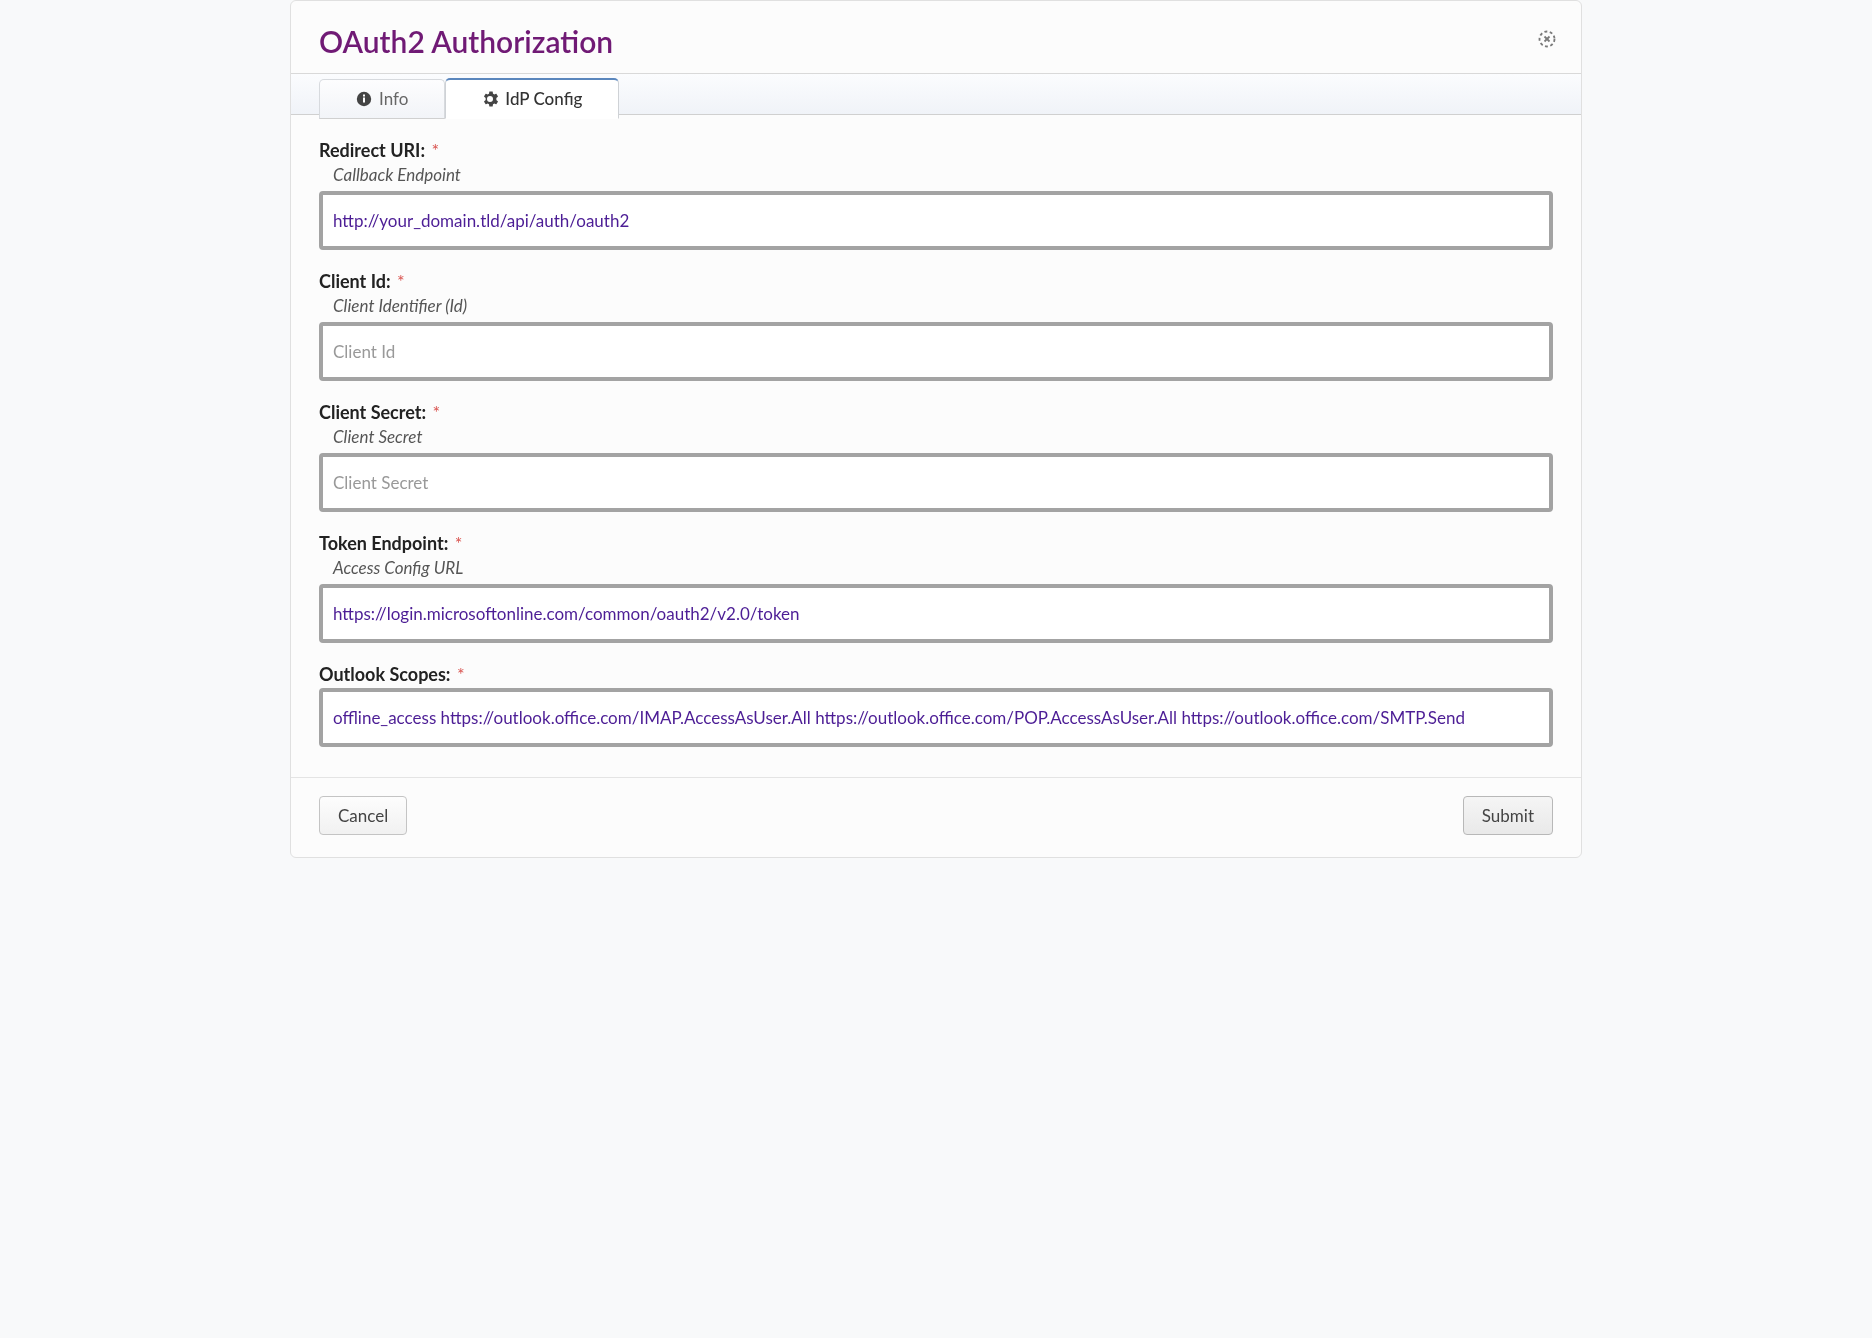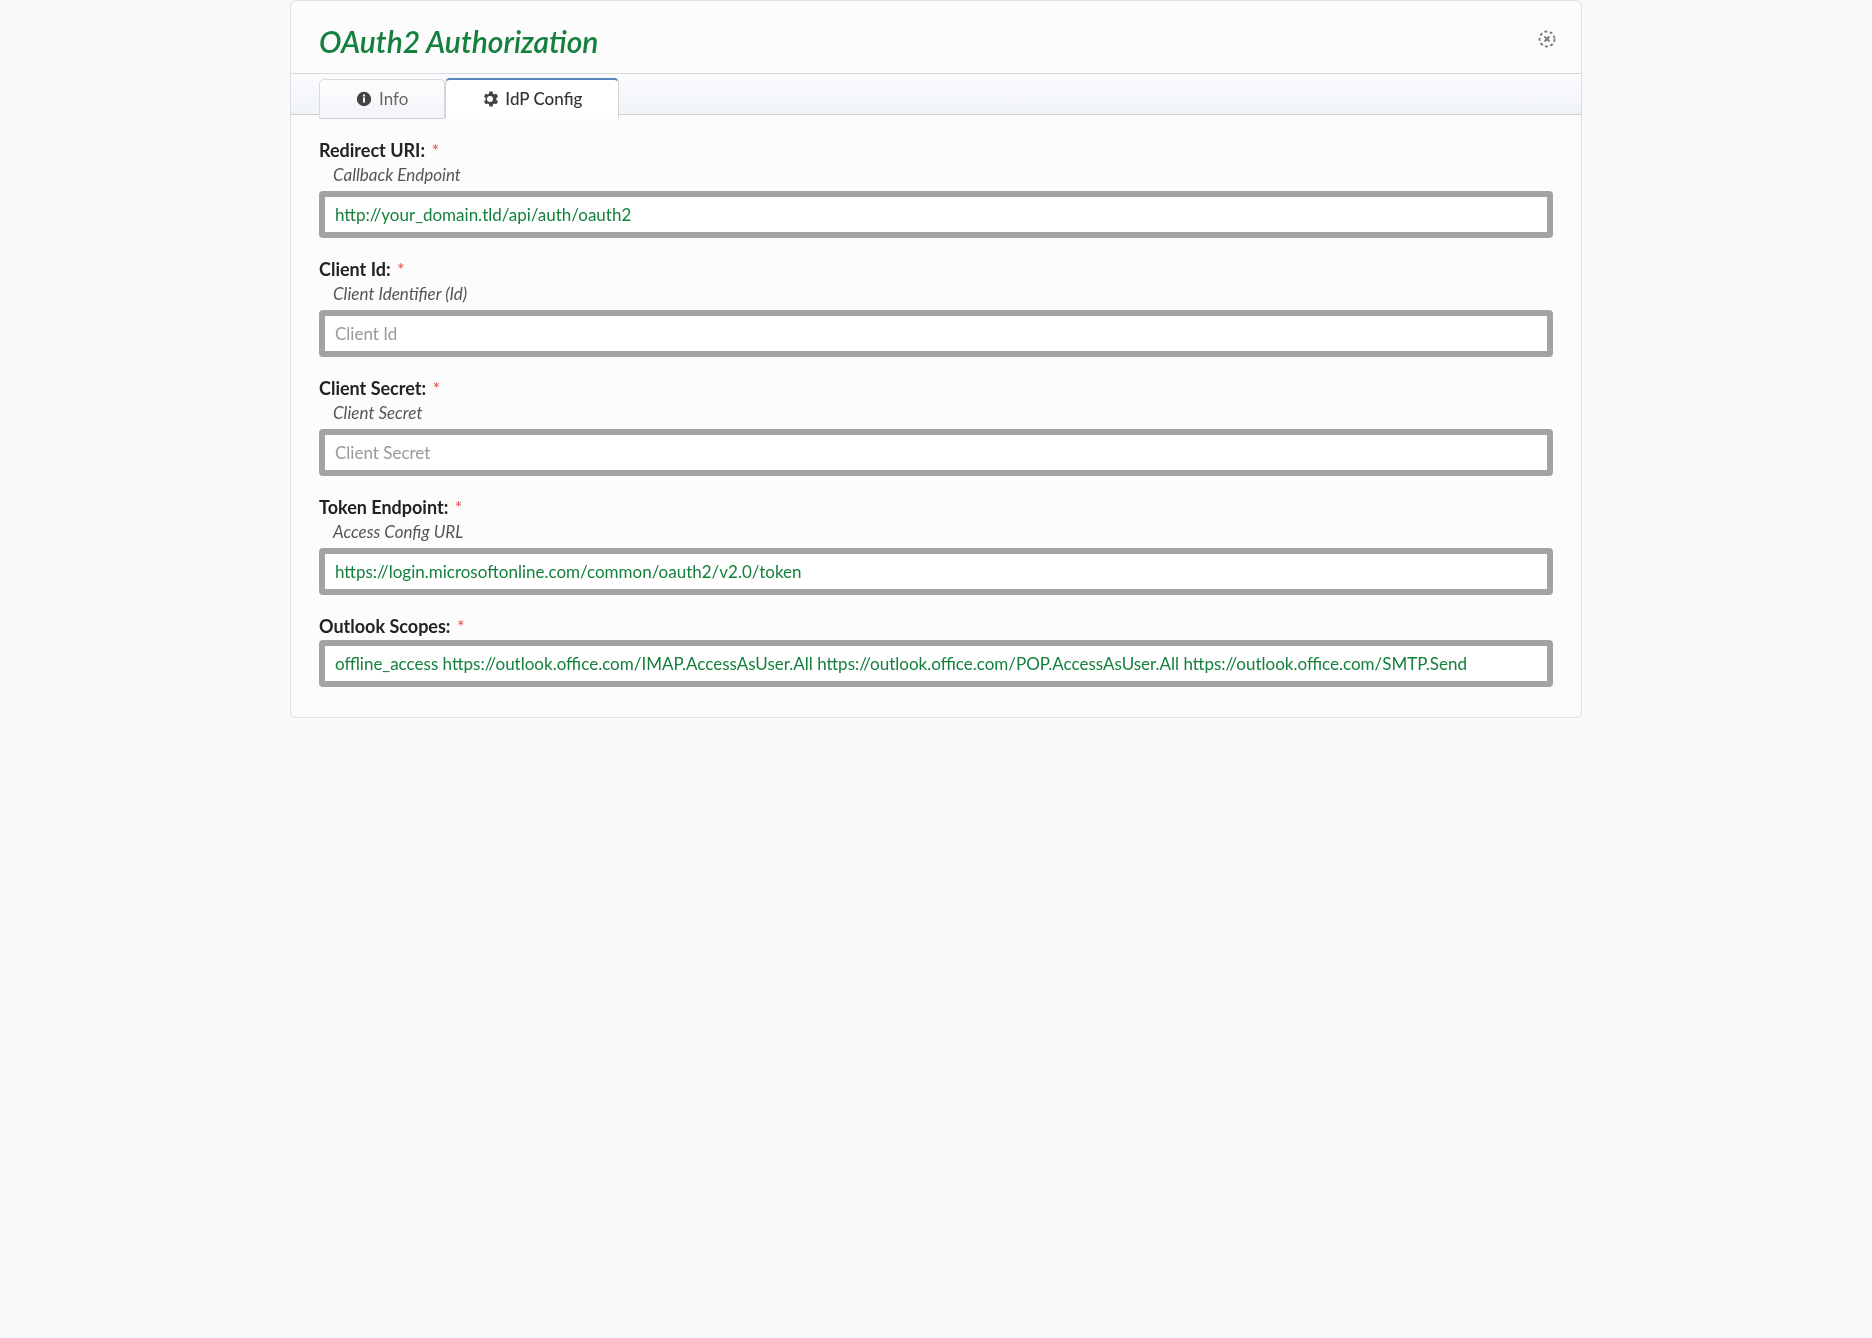--- a/index.html
+++ b/index.html
@@ -22,22 +22,21 @@
     padding: 0;
     position: relative;
   }
   .modal-header {
     padding: 22px 28px 14px 28px;
     position: relative;
   }
   .modal-title {
     font-size: 30px;
     font-weight: 600;
-    color: #15803d;
-    font-style: italic;
+    color: #701a75;
   }
   .close-icon {
     position: absolute;
     top: 28px;
     right: 24px;
     width: 20px;
     height: 20px;
     cursor: pointer;
     color: #7a7a7a;
   }
@@ -115,26 +114,26 @@
   }
   .form-hint {
     font-size: 17px;
     font-style: italic;
     color: #555;
     margin-left: 14px;
     margin-bottom: 6px;
   }
   .form-input {
     width: 100%;
-    padding: 7px 10px;
-    font-size: 17px;
-    border: 6px solid #a3a3a3;
+    padding: 15px 10px;
+    font-size: 17px;
+    border: 4px solid #a3a3a3;
     border-radius: 4px;
     background: #fff;
-    color: #15803d;
+    color: #4c1d95;
     font-family: inherit;
   }
   .form-input::placeholder {
     color: #999;
   }
   .modal-footer {
     border-top: 1px solid #e4e4e4;
     padding: 18px 28px 22px 28px;
     display: flex;
     justify-content: space-between;
@@ -234,14 +233,18 @@
     <div class="form-group">
       <label class="form-label">
         <span>Outlook Scopes:</span>
         <span class="required-star">*</span>
       </label>
       <input type="text" class="form-input" value="offline_access https://outlook.office.com/IMAP.AccessAsUser.All https://outlook.office.com/POP.AccessAsUser.All https://outlook.office.com/SMTP.Send" style="">
     </div>
 
   </div>
 
+  <div class="modal-footer">
+    <button class="btn">Cancel</button>
+    <button class="btn btn-submit">Submit</button>
+  </div>
 
 </div>
 
 </body></html>

